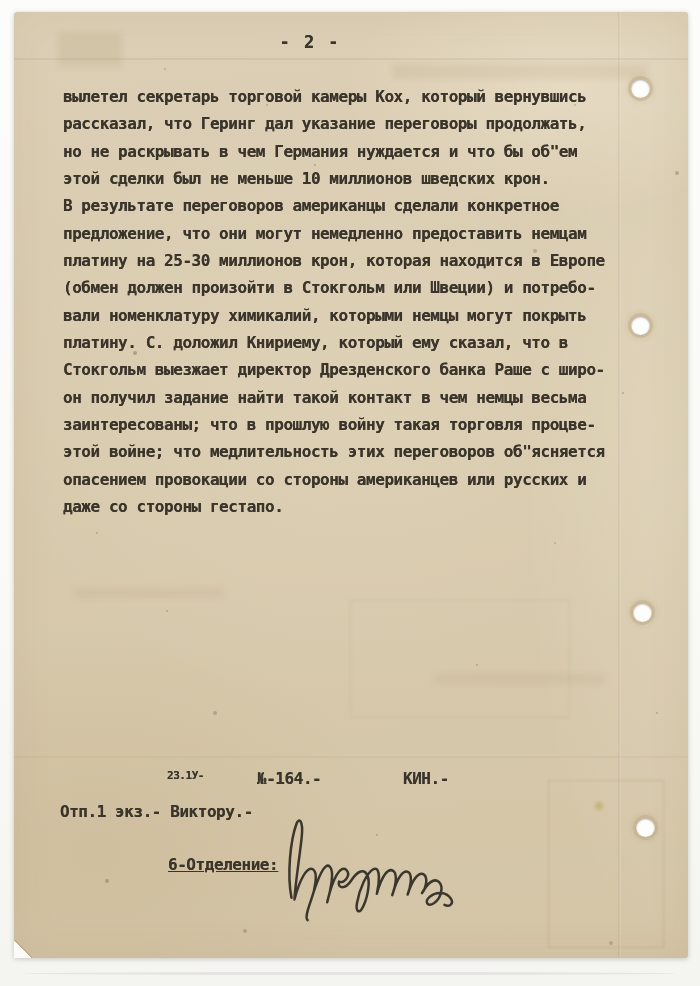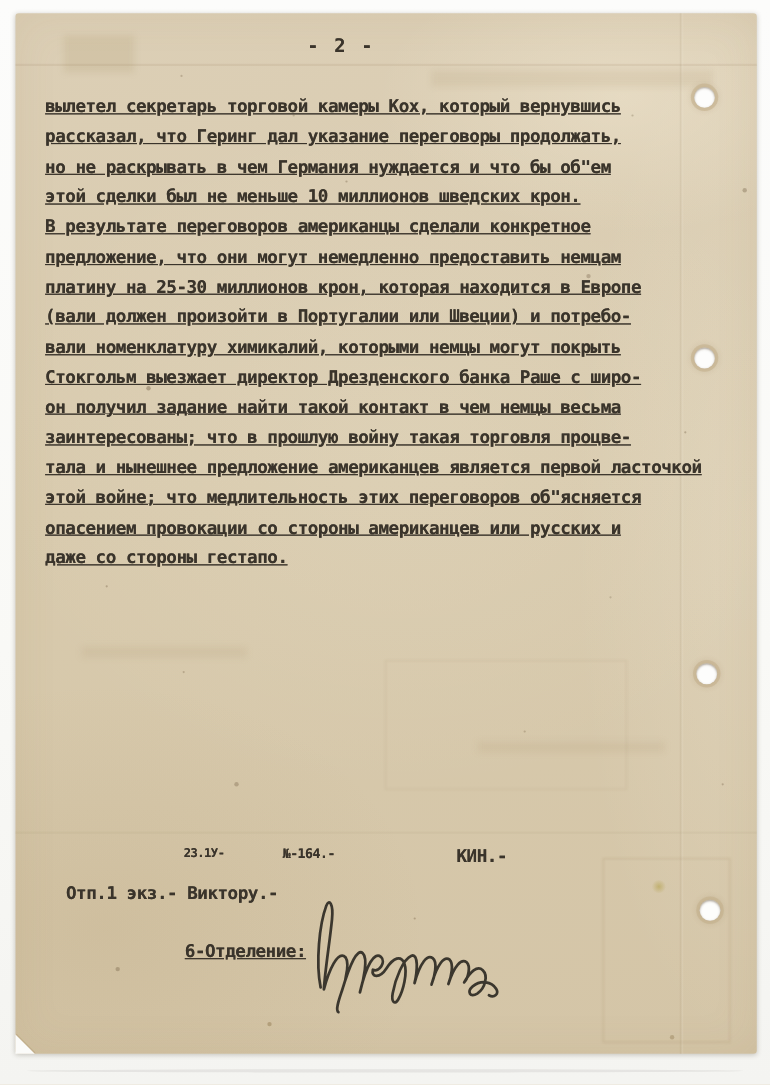--- a/index.html
+++ b/index.html
@@ -21,27 +21,27 @@
     box-shadow:0 1px 5px rgba(60,50,30,0.25), inset 0 0 40px rgba(150,120,70,0.10);
     border-radius:3px;
   }
 
   .typed { color:#3a342b; font-weight:bold; letter-spacing:-0.45px;
            text-shadow:0 0 0.6px rgba(58,52,43,0.75); }
 
   .page-number { position:absolute; left:196px; top:20px; width:200px;
                  text-align:center; font-size:17px; letter-spacing:2px; }
 
-  .body-block { position:absolute; left:27px; top:71px; width:622px;
-                font-size:16px; line-height:27.35px;text-decoration:underline; }
+  .body-block { position:absolute; left:49px; top:71px; width:622px;
+                font-size:16px; line-height:27.35px; }
   .body-block .line { white-space:pre; }
 
   .f-date { position:absolute; left:153px; top:757px; font-size:11px; white-space:pre; }
-  .f-num  { position:absolute; left:243px; top:757px; font-size:12px; white-space:pre; }
-  .f-code { position:absolute; left:389px; top:757px; font-size:16px; white-space:pre;margin-left:12px; }
+  .f-num  { position:absolute; left:243px; top:757px; font-size:16px; white-space:pre; }
+  .f-code { position:absolute; left:389px; top:757px; font-size:16px; white-space:pre; }
   .copies { position:absolute; left:46px;  top:790px; font-size:16px; white-space:pre;text-align:right; }
   .dept   { position:absolute; left:154px; top:843px; font-size:16px; white-space:pre;text-decoration:underline; }
 
   .signature { position:absolute; left:263px; top:800px; width:192px; height:108px;
                transform:rotate(-2deg); }
 
   .punch-hole { position:absolute; width:19px; height:19px; border-radius:50%;
     background:#fdfdfc;
     box-shadow: inset 0 1px 2px rgba(80,60,35,0.45),
                 0 0 0 3px rgba(195,175,138,0.55),
@@ -118,26 +118,26 @@
     <div class="page-number typed">- 2 -</div>
 
     <div class="body-block typed">
       <div class="line">вылетел секретарь торговой камеры Кох, который вернувшись</div>
       <div class="line">рассказал, что Геринг дал указание переговоры продолжать,</div>
       <div class="line">но не раскрывать в чем Германия нуждается и что бы об"ем</div>
       <div class="line">этой сделки был не меньше 10 миллионов шведских крон.</div>
       <div class="line">В результате переговоров американцы сделали конкретное</div>
       <div class="line">предложение, что они могут немедленно предоставить немцам</div>
       <div class="line">платину на 25-30 миллионов крон, которая находится в Европе</div>
-      <div class="line">(вали должен произойти в Португалии или Швеции) и потребо-</div>
+      <div class="line">(обмен должен произойти в Стокгольм или Швеции) и потребо-</div>
       <div class="line">вали номенклатуру химикалий, которыми немцы могут покрыть</div>
+      <div class="line">платину. С. доложил Книриему, который ему сказал, что в</div>
       <div class="line">Стокгольм выезжает директор Дрезденского банка Раше с широ-</div>
       <div class="line">он получил задание найти такой контакт в чем немцы весьма</div>
       <div class="line">заинтересованы; что в прошлую войну такая торговля процве-</div>
-      <div class="line">тала и нынешнее предложение американцев является первой ласточкой</div>
       <div class="line">этой войне; что медлительность этих переговоров об"ясняется</div>
       <div class="line">опасением провокации со стороны американцев или русских и</div>
       <div class="line">даже со стороны гестапо.</div>
     </div>
 
     <span class="f-date typed">23.1У-</span>
     <span class="f-num typed">№-164.-</span>
     <span class="f-code typed">КИН.-</span>
 
     <div class="copies typed">Отп.1 экз.- Виктору.-</div>

